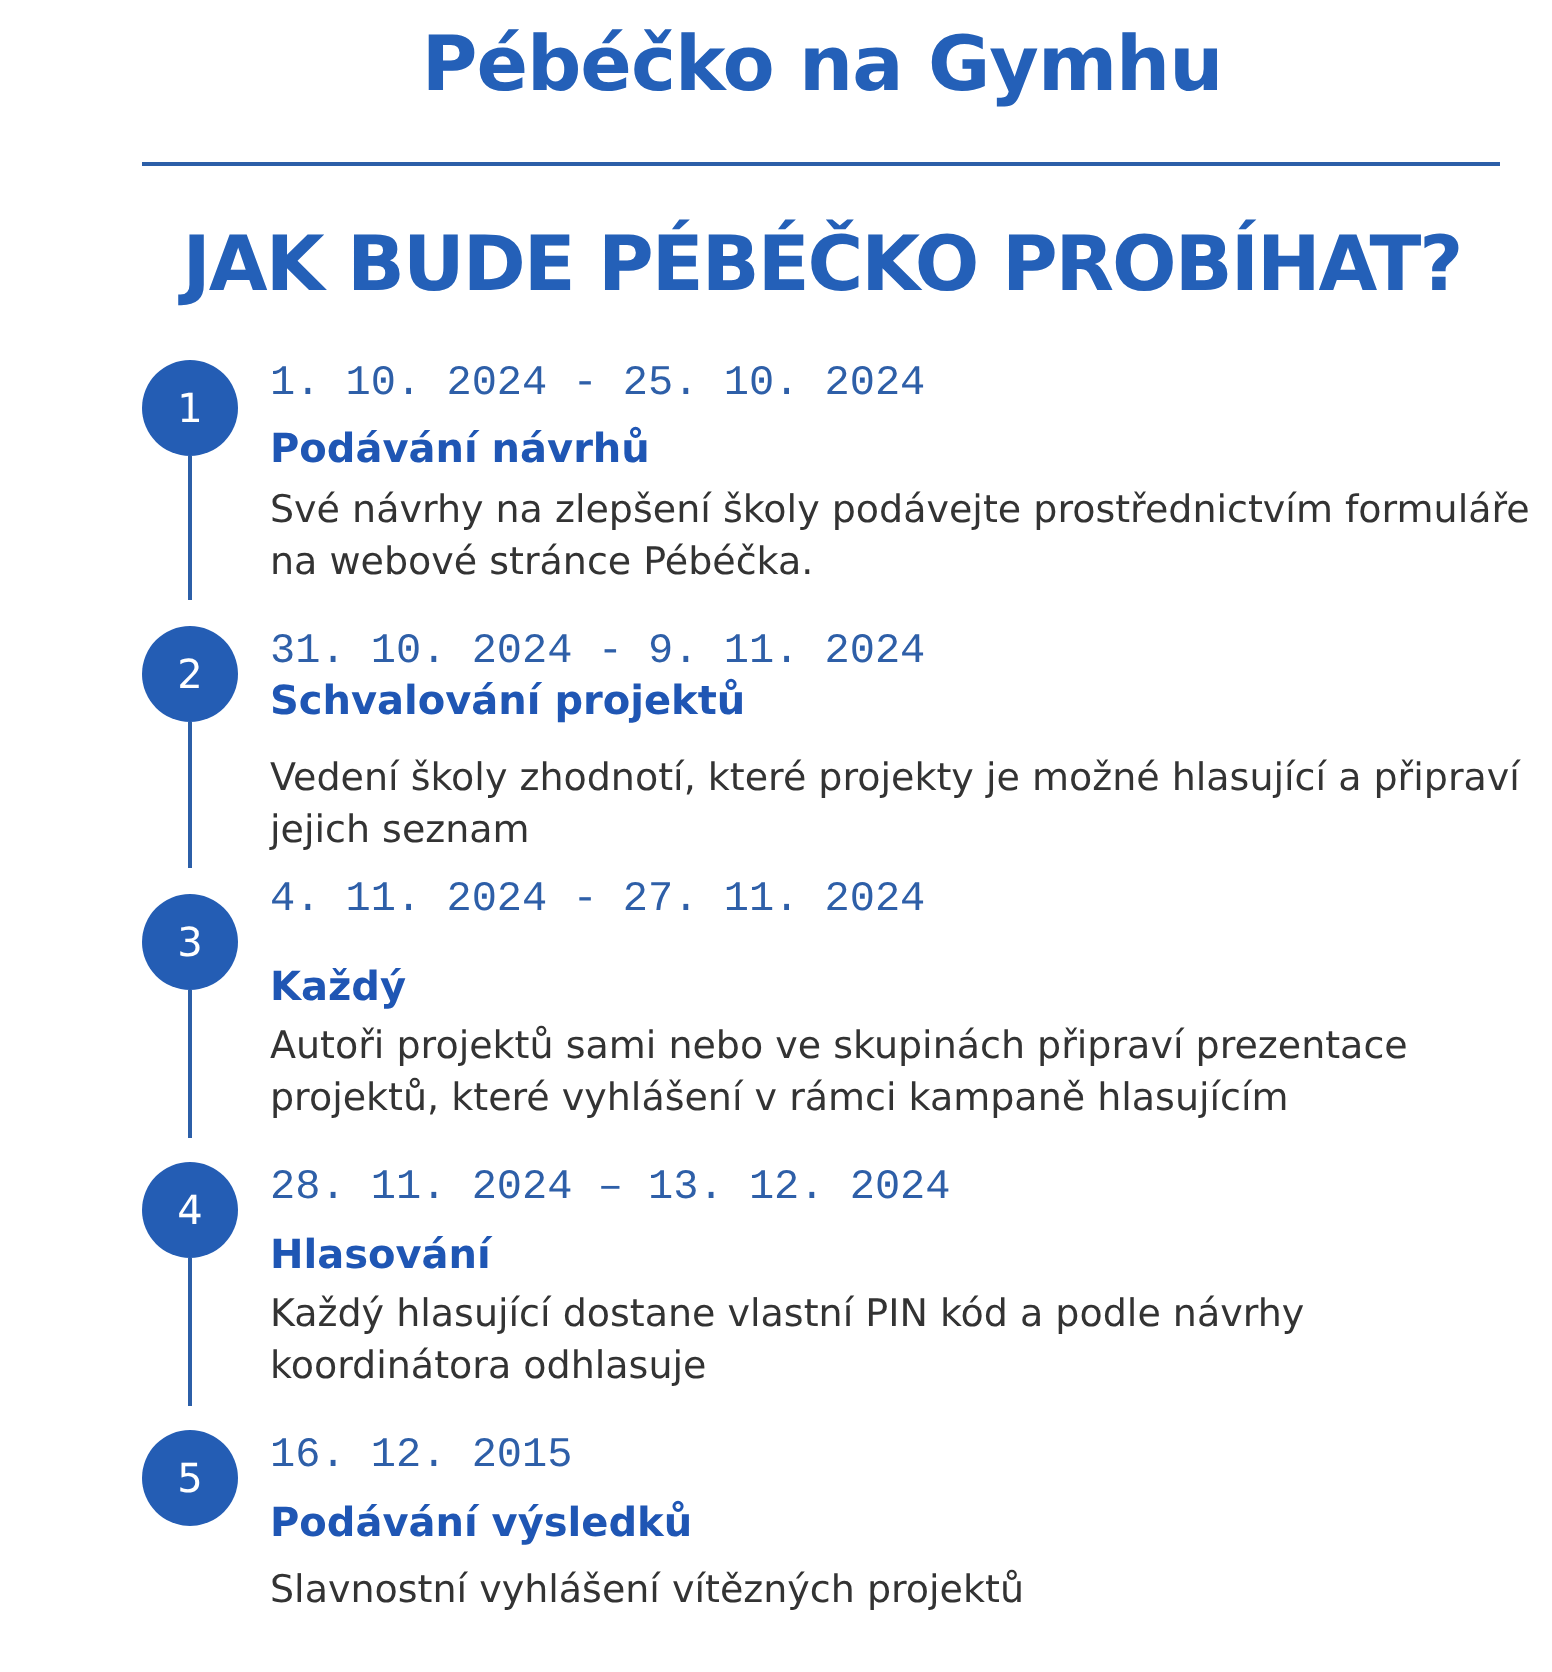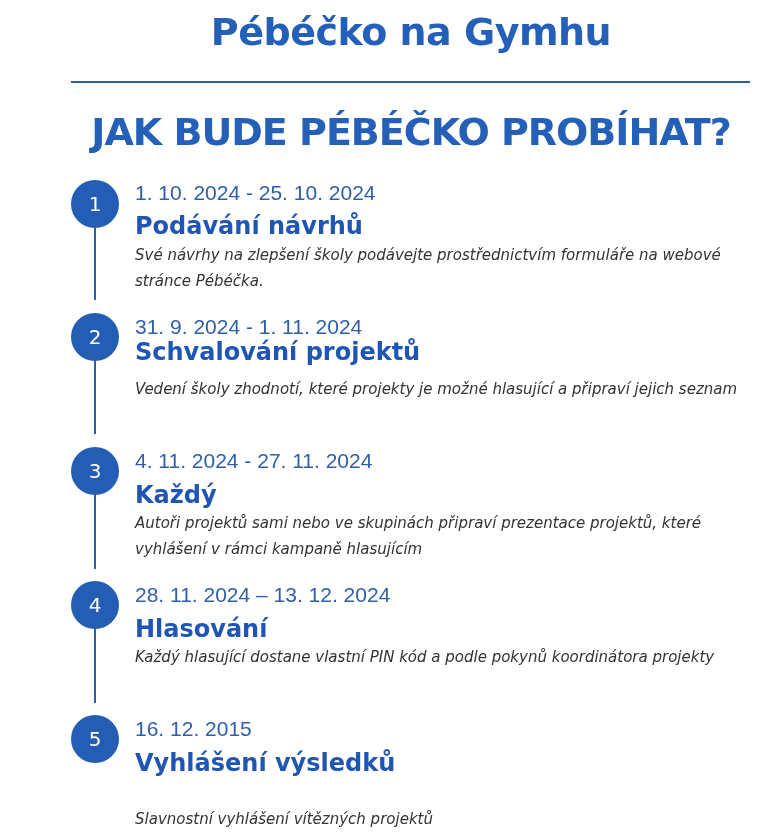--- a/index.html
+++ b/index.html
@@ -2,61 +2,61 @@
 <html><head>
 <meta charset="utf-8">
 <style>
   html, body { margin:0; padding:0; background:#ffffff; }
   body { width:776px; height:836px; position:relative; overflow:hidden; font-family:"Liberation Sans", sans-serif; }
   .title { position:absolute; left:0; top:10px; width:822px; text-align:center; color:#2460b8; font-family:"DejaVu Sans", sans-serif; font-weight:bold; font-size:38px; letter-spacing:-0.5px; }
   .hr { position:absolute; left:71px; top:81px; width:679px; height:2px; background:#2c5fa8; }
   .subtitle { position:absolute; left:0; top:110px; width:822px; text-align:center; color:#2460b8; font-family:"DejaVu Sans", sans-serif; font-weight:bold; font-size:38px; letter-spacing:-1px; }
   .circle { position:absolute; left:71px; width:48px; height:48px; border-radius:50%; background:#245db4; color:#fff; font-family:"DejaVu Sans", sans-serif; font-size:20px; display:flex; align-items:center; justify-content:center; }
   .line { position:absolute; left:94px; width:1.5px; background:#2c5fa8; }
-  .date { position:absolute; left:135px; font-family:Liberation Sans, sans-serif; font-size:21px; color:#2e5fa8; white-space:nowrap; }
-  .name { position:absolute; left:135px; font-family:"DejaVu Sans", sans-serif; font-weight:bold; font-size:24px; color:#1f56b4; white-space:nowrap; }
-  .desc { position:absolute; left:135px; width:630px; font-family:"DejaVu Sans", sans-serif; font-size:15px; line-height:26px; color:#333;font-style:italic; }
+  .date { position:absolute; left:135px; font-family:Liberation Mono, monospace; font-size:21px; color:#2e5fa8; white-space:nowrap; }
+  .name { position:absolute; left:135px; font-family:"DejaVu Sans", sans-serif; font-weight:bold; font-size:20px; color:#1f56b4; white-space:nowrap; }
+  .desc { position:absolute; left:135px; width:630px; font-family:"DejaVu Sans", sans-serif; font-size:19px; line-height:26px; color:#333; }
 </style>
 </head>
 <body>
 
 <div class="title">Pébéčko na Gymhu</div>
 <div class="hr"></div>
 <div class="subtitle">JAK BUDE PÉBÉČKO PROBÍHAT?</div>
 
 <div>
   <div class="circle" style="top:180px">1</div>
   <div class="line" style="top:228px;height:72px"></div>
   <div class="date" style="top:181px">1. 10. 2024 - 25. 10. 2024</div>
   <div class="name" style="top:212px">Podávání návrhů</div>
   <div class="desc" style="top:242px">Své návrhy na zlepšení školy podávejte prostřednictvím formuláře na webové stránce Pébéčka.</div>
 </div>
 
 <div>
   <div class="circle" style="top:313px">2</div>
   <div class="line" style="top:361px;height:73px"></div>
-  <div class="date" style="top:315px">31. 9. 2024 - 1. 11. 2024</div>
+  <div class="date" style="top:315px">31. 10. 2024 - 9. 11. 2024</div>
   <div class="name" style="top:338px">Schvalování projektů</div>
   <div class="desc" style="top:376px">Vedení školy zhodnotí, které projekty je možné hlasující a připraví jejich seznam</div>
 </div>
 
 <div>
   <div class="circle" style="top:447px">3</div>
   <div class="line" style="top:495px;height:74px"></div>
-  <div class="date" style="top:449px">4. 11. 2024 - 27. 11. 2024</div>
+  <div class="date" style="top:439px">4. 11. 2024 - 27. 11. 2024</div>
   <div class="name" style="top:481px">Každý</div>
   <div class="desc" style="top:510px">Autoři projektů sami nebo ve skupinách připraví prezentace projektů, které vyhlášení v rámci kampaně hlasujícím</div>
 </div>
 
 <div>
   <div class="circle" style="top:581px">4</div>
   <div class="line" style="top:629px;height:74px"></div>
   <div class="date" style="top:583px">28. 11. 2024 – 13. 12. 2024</div>
   <div class="name" style="top:615px">Hlasování</div>
-  <div class="desc" style="top:644px">Každý hlasující dostane vlastní PIN kód a podle pokynů koordinátora projekty</div>
+  <div class="desc" style="top:644px">Každý hlasující dostane vlastní PIN kód a podle návrhy koordinátora odhlasuje</div>
 </div>
 
 <div>
   <div class="circle" style="top:715px">5</div>
   <div class="date" style="top:717px">16. 12. 2015</div>
-  <div class="name" style="top:749px">Vyhlášení výsledků</div>
-  <div class="desc" style="top:806px">Slavnostní vyhlášení vítězných projektů</div>
+  <div class="name" style="top:749px">Podávání výsledků</div>
+  <div class="desc" style="top:782px">Slavnostní vyhlášení vítězných projektů</div>
 </div>
 
 </body></html>

